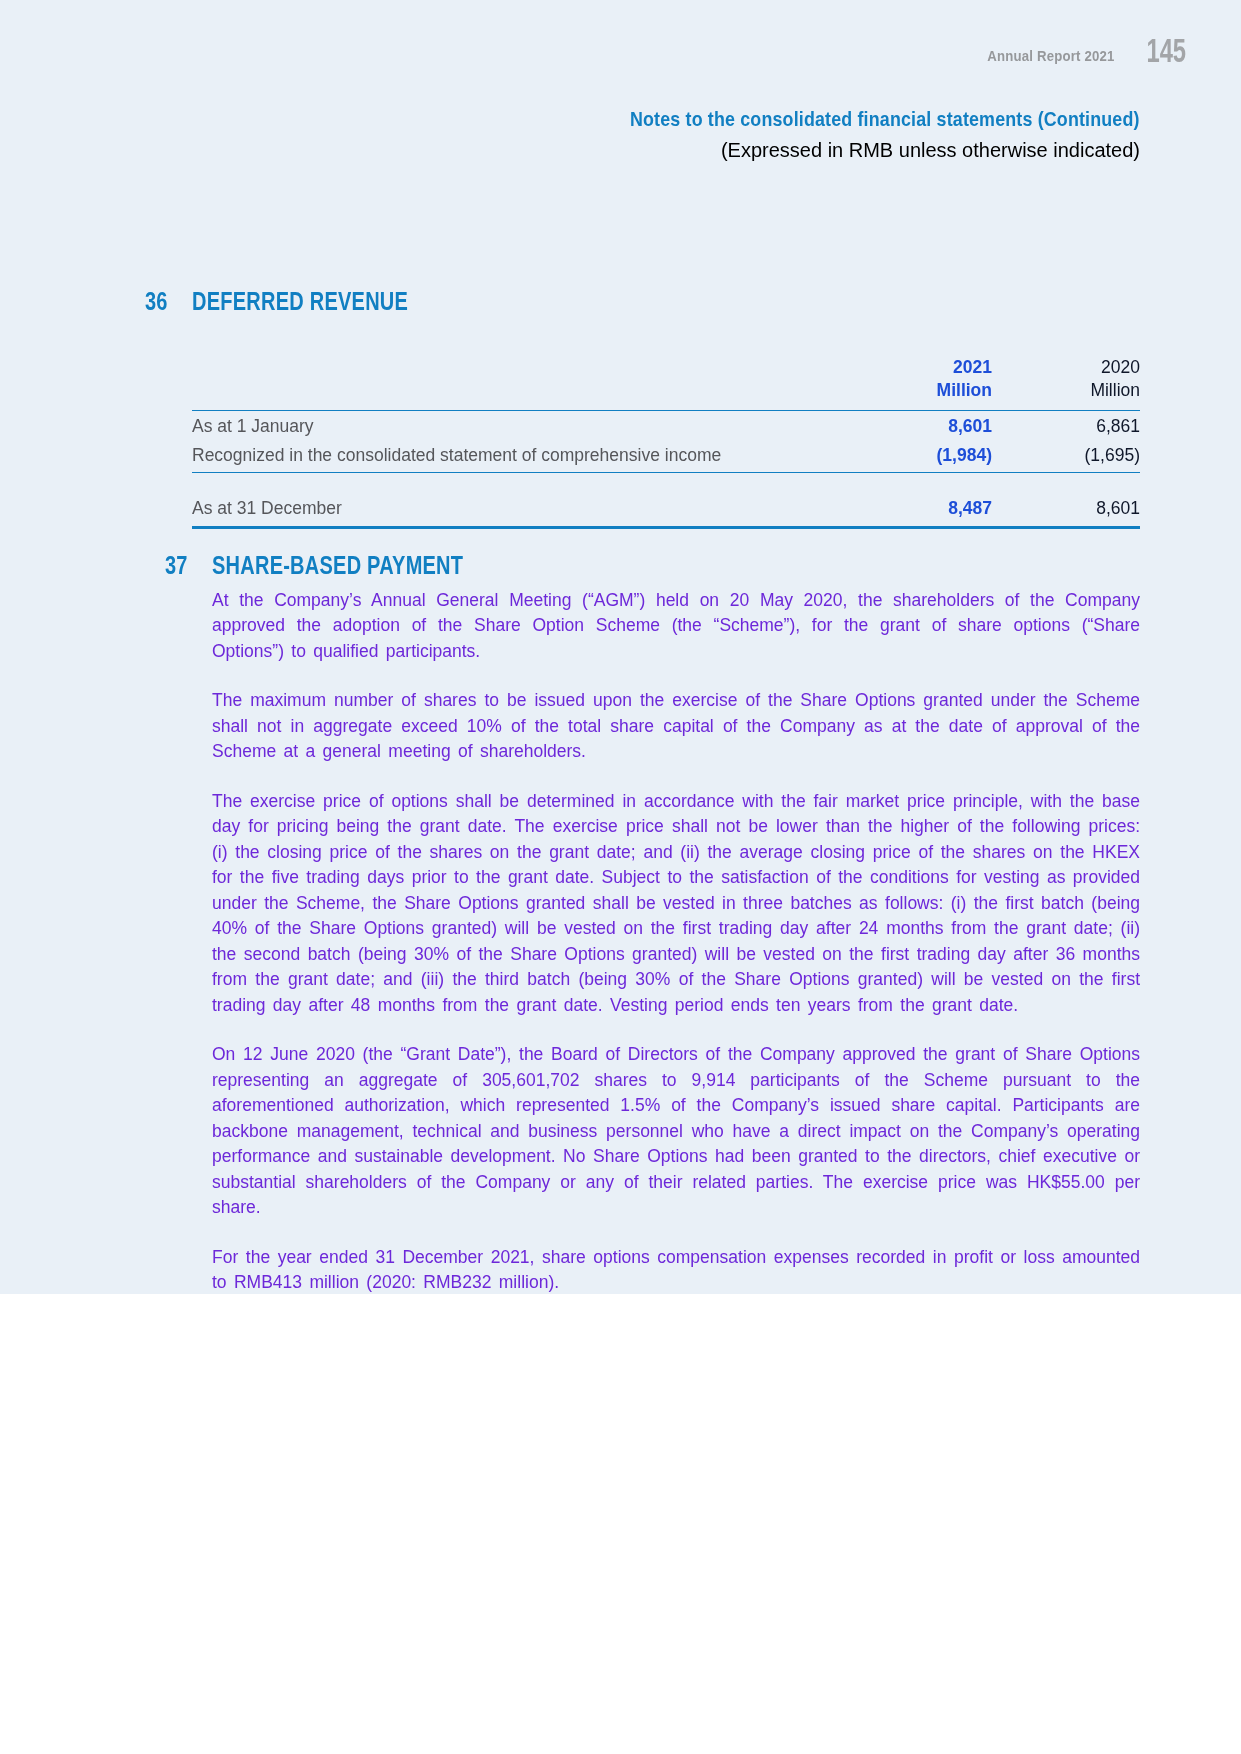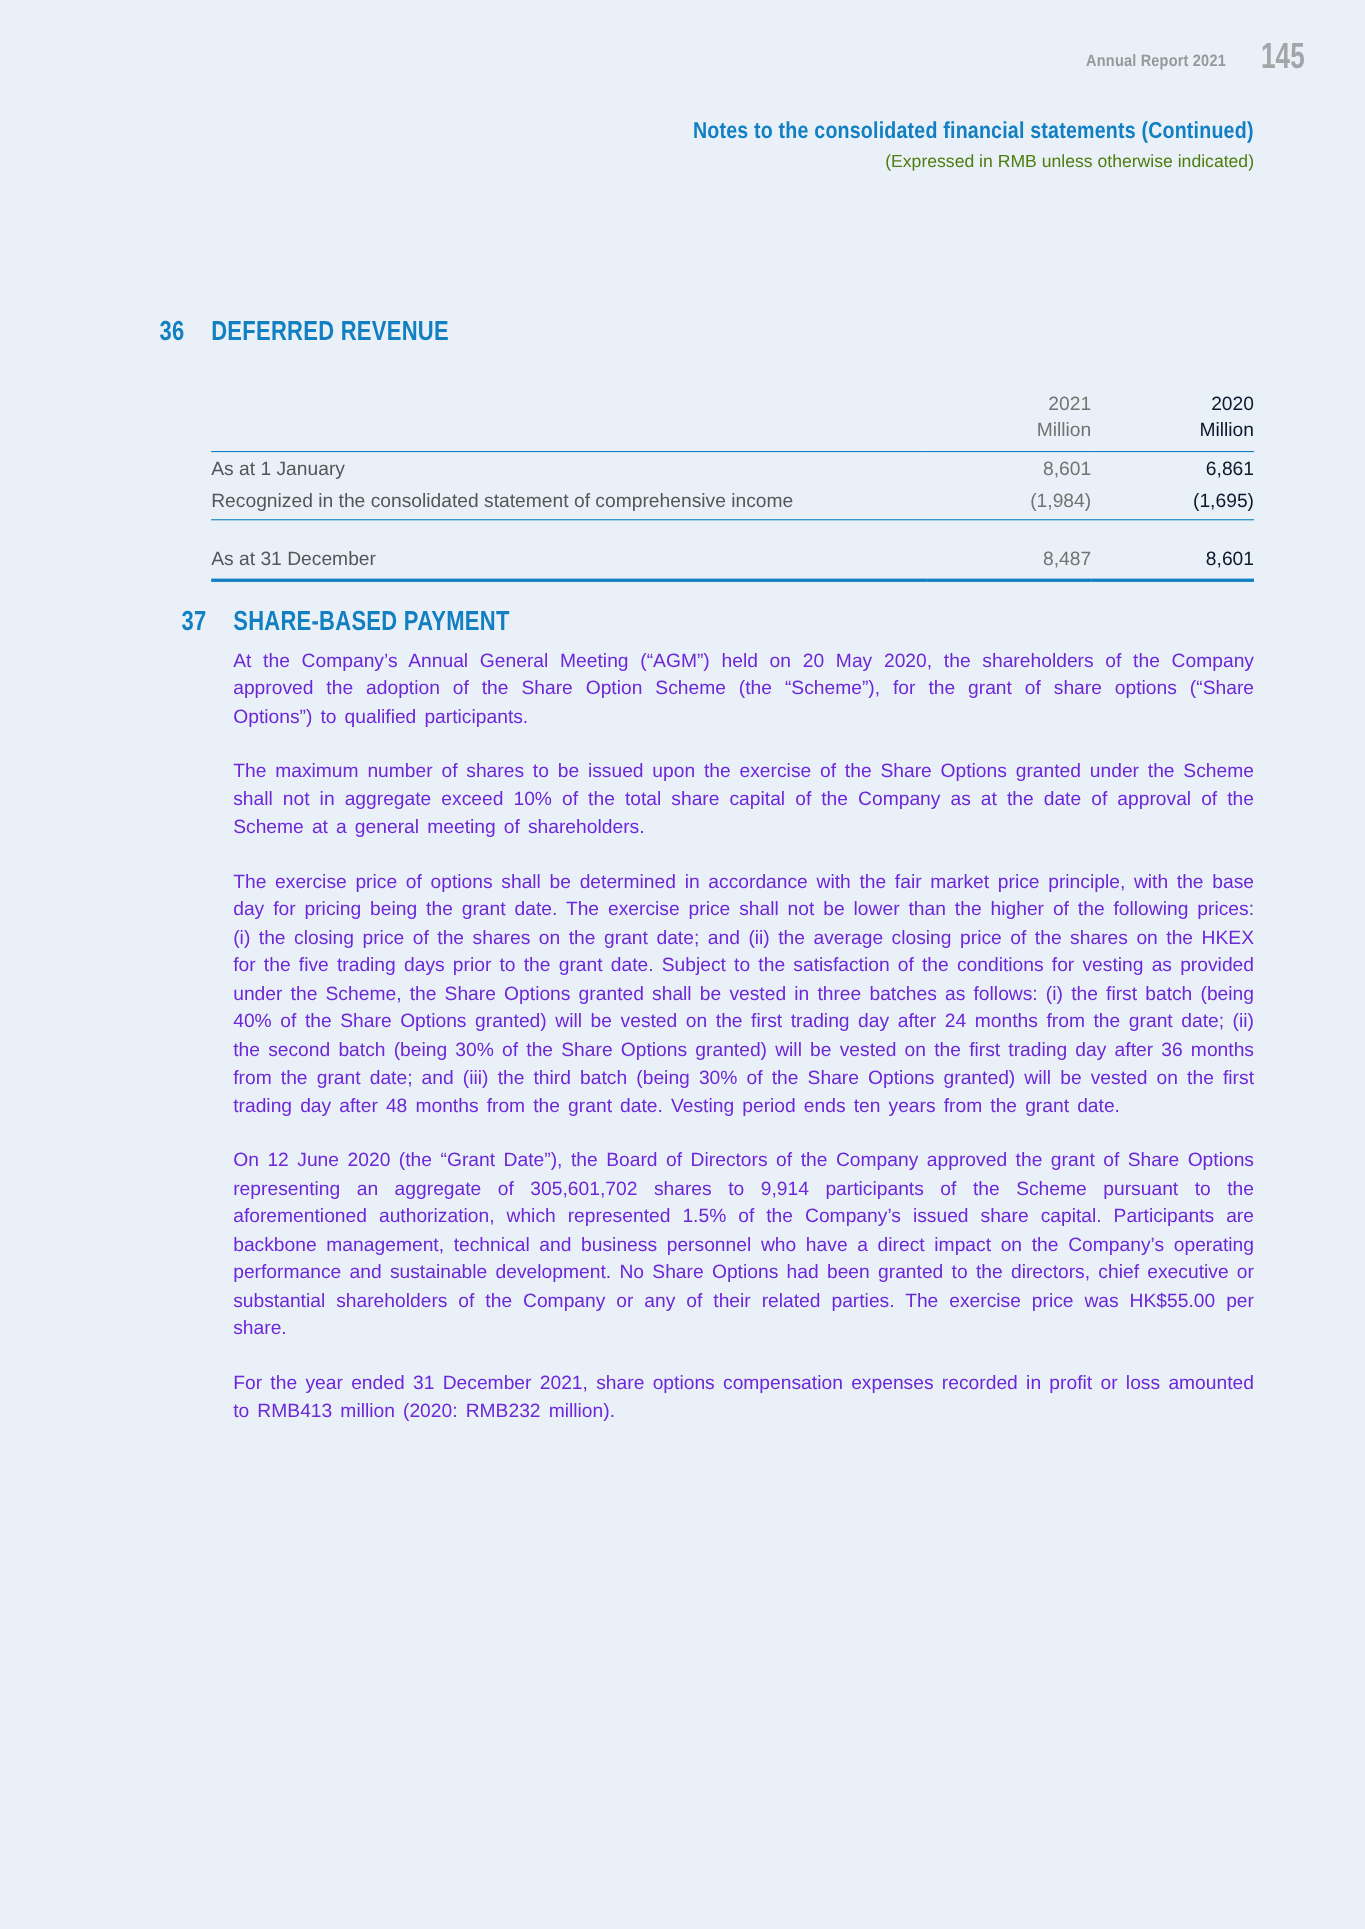--- a/index.html
+++ b/index.html
@@ -1,18 +1,18 @@
 <!DOCTYPE html>
 <html><head>
 <meta charset="utf-8">
 <style>
   html,body{margin:0;padding:0;}
   .page{
     position:relative;
-    width:1241px;height:1754px;
+    width:1241px;height:1294px;
     background:#e9f0f7;
     font-family:"Liberation Sans",sans-serif;
     color:#55565a;
     overflow:hidden;
   }
   
   .page-header{
     position:absolute;top:34px;right:55px;
     display:flex;align-items:flex-end;gap:16px;
   }
@@ -26,21 +26,21 @@
     transform:scaleX(0.72);transform-origin:right bottom;
     display:inline-block;
   }
   
   .title-block{position:absolute;top:106px;right:101px;text-align:right;}
   .doc-title{
     color:#117fc2;font-weight:bold;font-size:21px;line-height:1.25;
     transform:scaleX(0.85);transform-origin:right center;
     display:inline-block;letter-spacing:.2px;white-space:nowrap;
   }
-  .doc-subtitle{color:#4d7c0f;font-size:16px;margin-top:7px;}
+  .doc-subtitle{color:#000000;font-size:20px;margin-top:7px;}
   
   .section{position:absolute;left:145px;right:101px;}
   .sec36{top:288px;}
   .sec37{top:552px;margin-left:20px;}
   .sec-head{display:flex;align-items:flex-end;color:#117fc2;}
   .sec-num,.sec-title{
     font-weight:bold;font-size:25px;line-height:1.1;margin:0;
     transform:scaleX(0.8);transform-origin:left center;
     display:inline-block;white-space:nowrap;letter-spacing:.3px;
   }
@@ -53,21 +53,21 @@
   }
   .fintable .c-label{width:650px;}
   .fintable .c-2021{width:150px;}
   .fintable .c-2020{width:148px;}
   .fintable th,.fintable td{
     padding:2px 0;vertical-align:bottom;text-align:left;
     font-weight:normal;line-height:23px;
   }
   .fintable .num{text-align:right;}
   .fintable thead th{border-bottom:1.5px solid #117fc2;padding-bottom:8px;}
-  .fintable .y2021{color:#737373;font-weight:normal;}
+  .fintable .y2021{color:#1d4ed8;font-weight:bold;}
   .fintable .y2020{color:#0f172a;}
   .fintable tbody td{padding-top:4px;}
   .fintable tr.rule-row td{border-bottom:1.5px solid #117fc2;padding-bottom:5px;}
   .fintable tr.spacer td{height:20px;padding:0;}
   .fintable tr.total-row td{border-bottom:3px solid #117fc2;padding-bottom:6px;}
   
   .paragraphs{margin-top:8px;}
   .paragraphs p{
     margin:0 0 24px 0;
     font-size:17.5px;line-height:25.5px;

